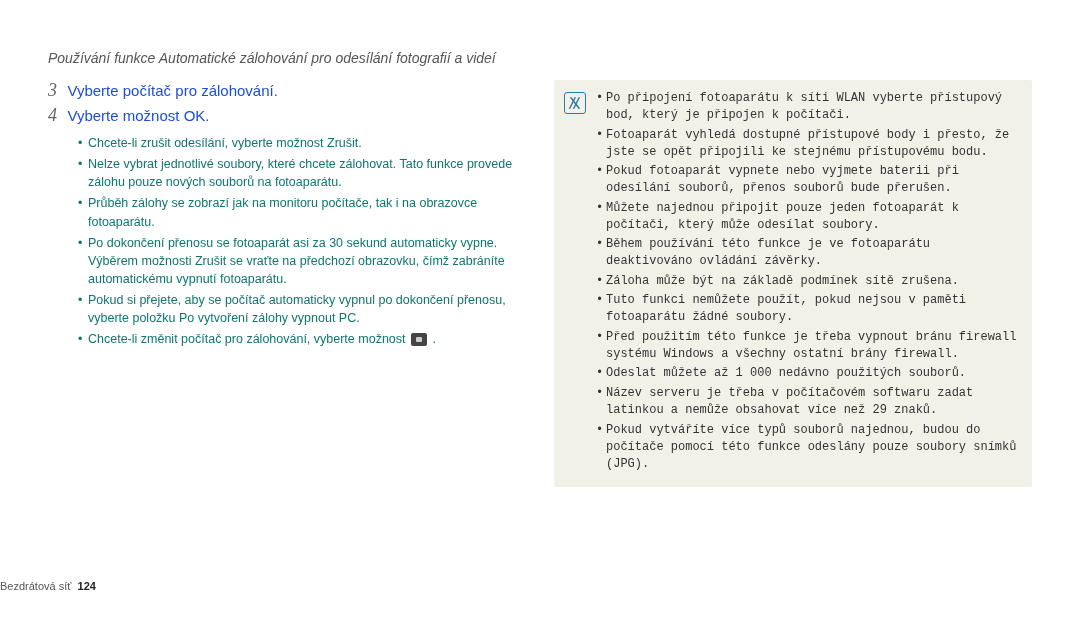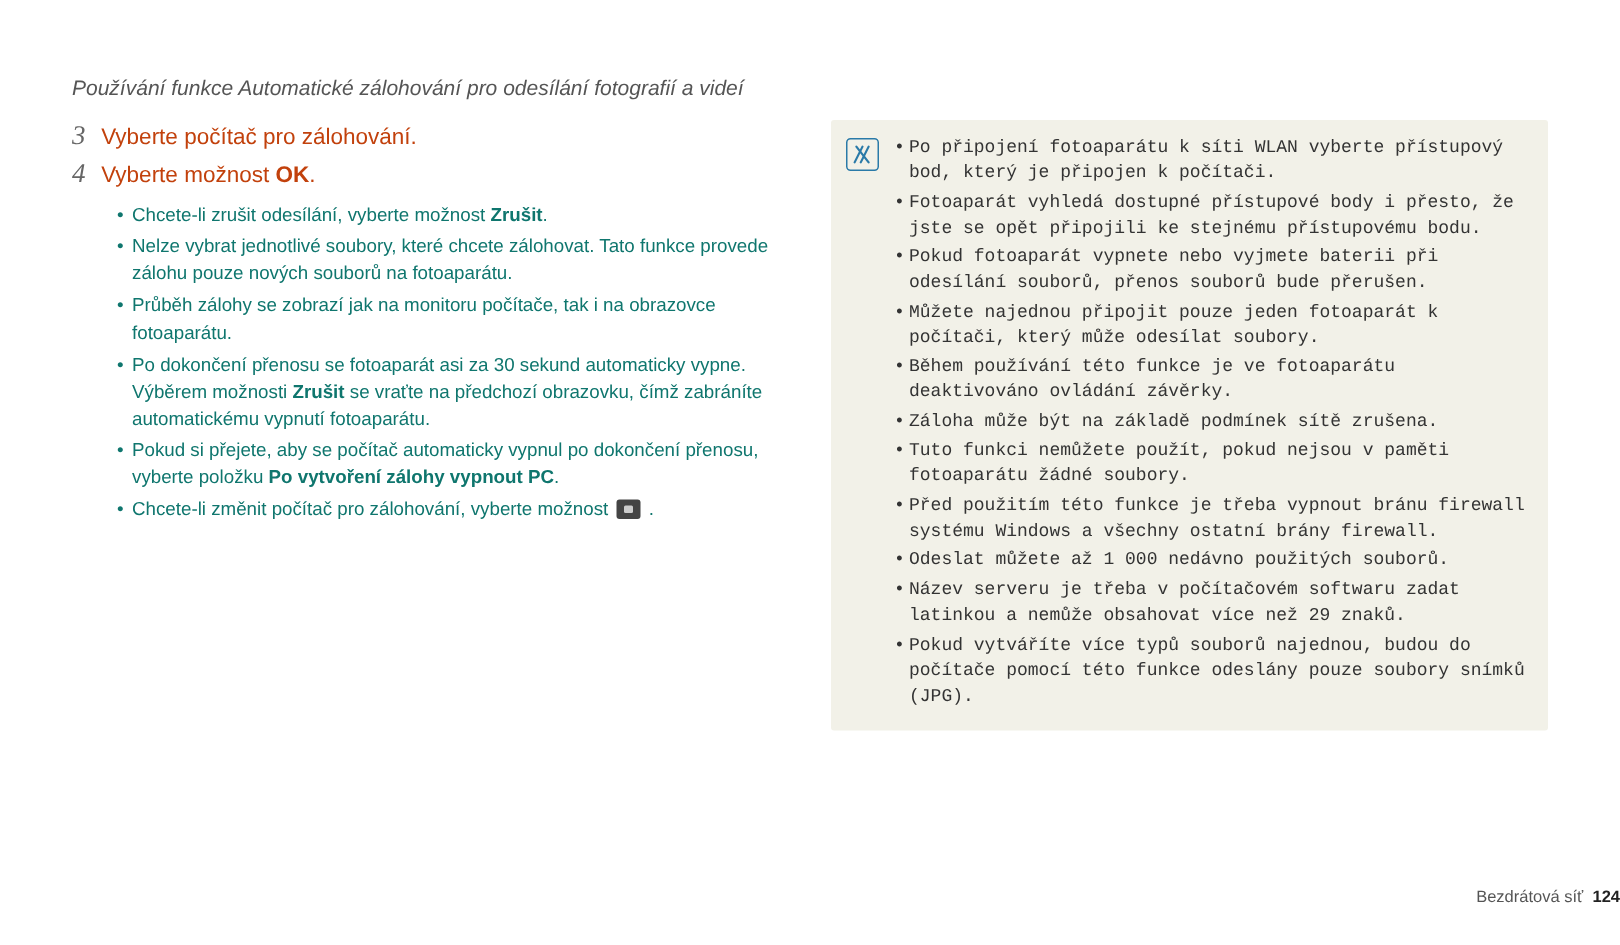--- a/index.html
+++ b/index.html
@@ -3,33 +3,33 @@
 <meta charset="utf-8">
 <style>
   * { box-sizing: border-box; margin: 0; padding: 0; }
   html, body { width: 1080px; height: 630px; font-family: Arial, sans-serif; color: #222; background: #fff; }
   .page { padding: 50px 48px 20px 48px; }
   .header-title { font-size: 14px; font-style: italic; color: #555; margin-bottom: 14px; }
   .columns { display: flex; gap: 28px; }
   .col { flex: 1; }
   .step { margin-bottom: 4px; }
   .step-num { font-family: Georgia, serif; font-style: italic; font-size: 18px; color: #666; margin-right: 6px; }
-  .step-text { font-size: 15px; color: #c2410c; }
+  .step-text { font-size: 15px; color: #1d4ed8; }
   .sub-list { list-style: none; padding-left: 30px; margin-top: 8px; }
   .sub-list li { font-size: 12.5px; line-height: 1.45; color: #0f766e; margin-bottom: 3px; position: relative; padding-left: 10px; }
   .sub-list li::before { content: "•"; position: absolute; left: 0; top: 0; }
   .note-box { background: #f2f1e8; padding: 10px 14px 12px 10px; display: flex; gap: 10px; border-radius: 2px; }
   .note-icon { flex-shrink: 0; width: 22px; height: 22px; border: 1.5px solid #2a7aa8; border-radius: 3px; display: flex; align-items: center; justify-content: center; margin-top: 2px; }
   .note-icon svg { width: 14px; height: 14px; }
   .note-list { list-style: none; }
   .note-list li { font-size: 12px; line-height: 1.42; color: #333; margin-bottom: 2.5px; position: relative; padding-left: 10px; font-family: Liberation Mono, monospace; }
   .note-list li::before { content: "•"; position: absolute; left: 0; }
-  .footer { text-align: right; font-size: 11px; color: #555; position: absolute; bottom: 26px; width: 1080px; left: 0; }
+  .footer { text-align: left; font-size: 11px; color: #555; position: absolute; bottom: 38px; width: 1080px; left: 0; }
   .footer .pg { font-weight: bold; color: #222; }
-  b { font-weight: bold; }
+  b { font-weight: normal; }
   .small-icon { display: inline-block; width: 16px; height: 13px; background: #444; border-radius: 2px; vertical-align: middle; margin: 0 2px; position: relative; }
   .small-icon::after { content: ""; position: absolute; width: 6px; height: 5px; background: #ccc; border-radius: 1px; left: 5px; top: 4px; }
 </style>
 </head>
 <body>
 
 <div class="page">
   <div class="header-title">Používání funkce Automatické zálohování pro odesílání fotografií a videí</div>
 
   <div class="columns">

